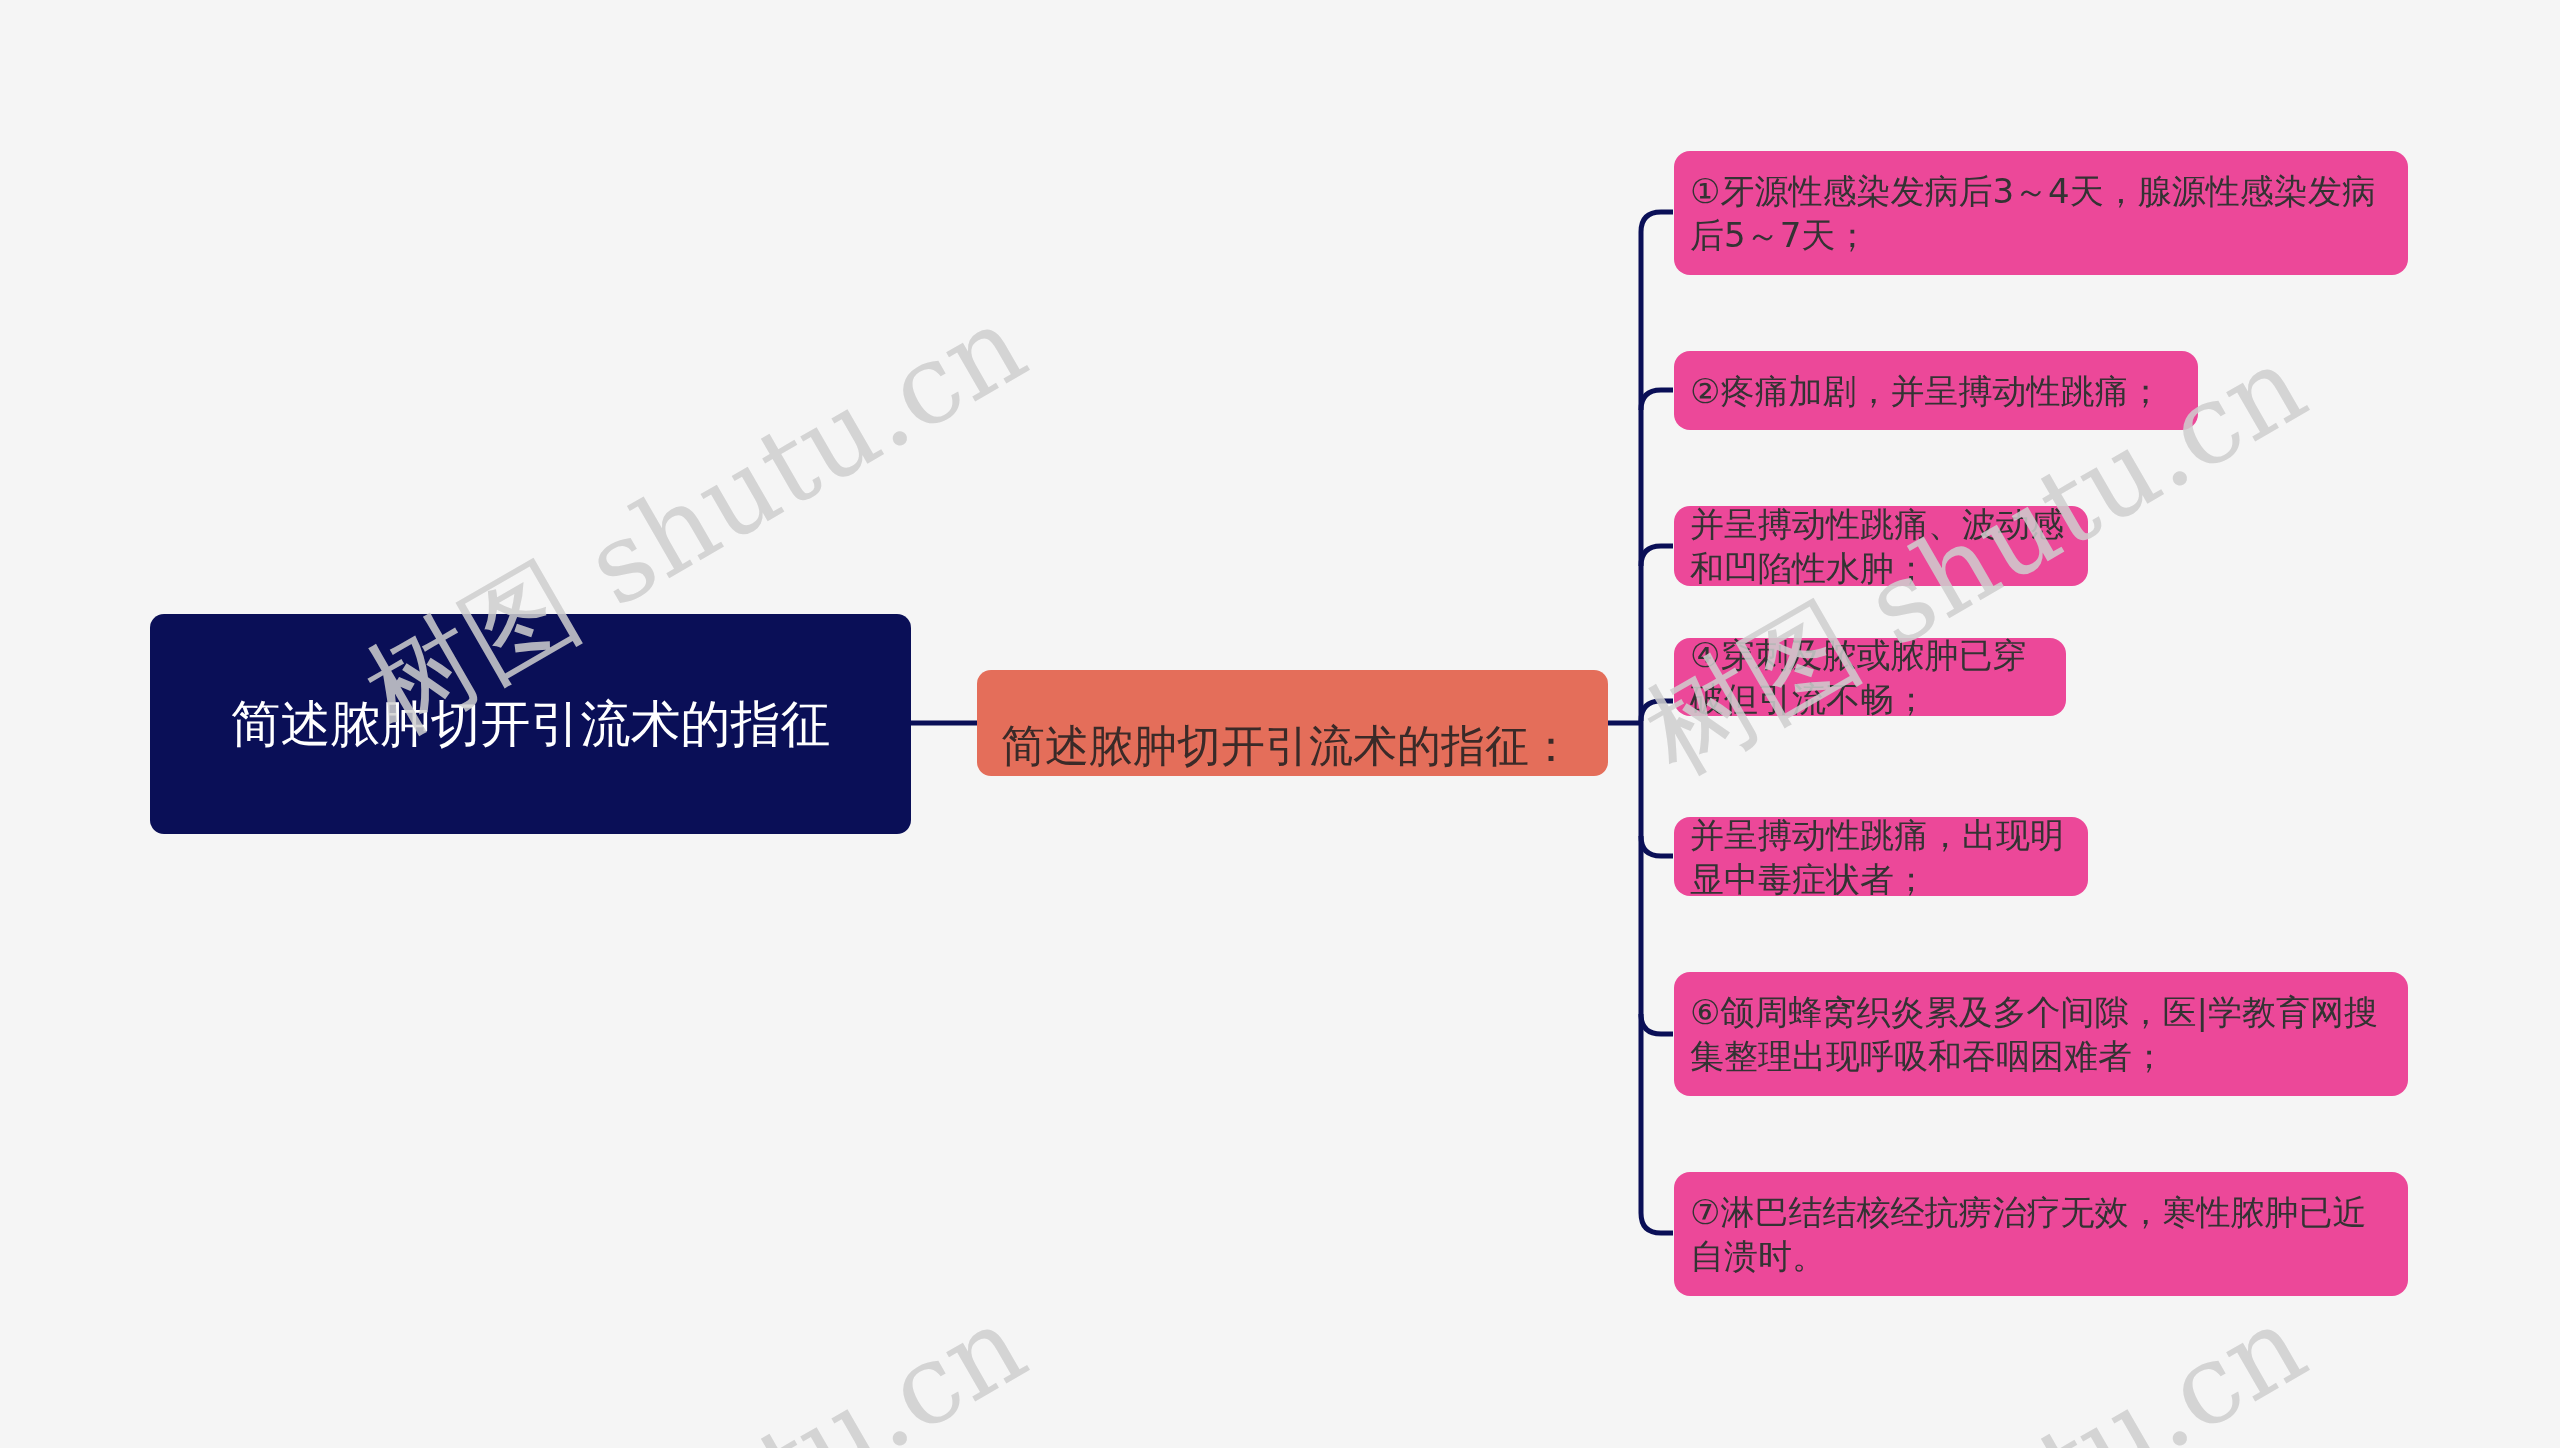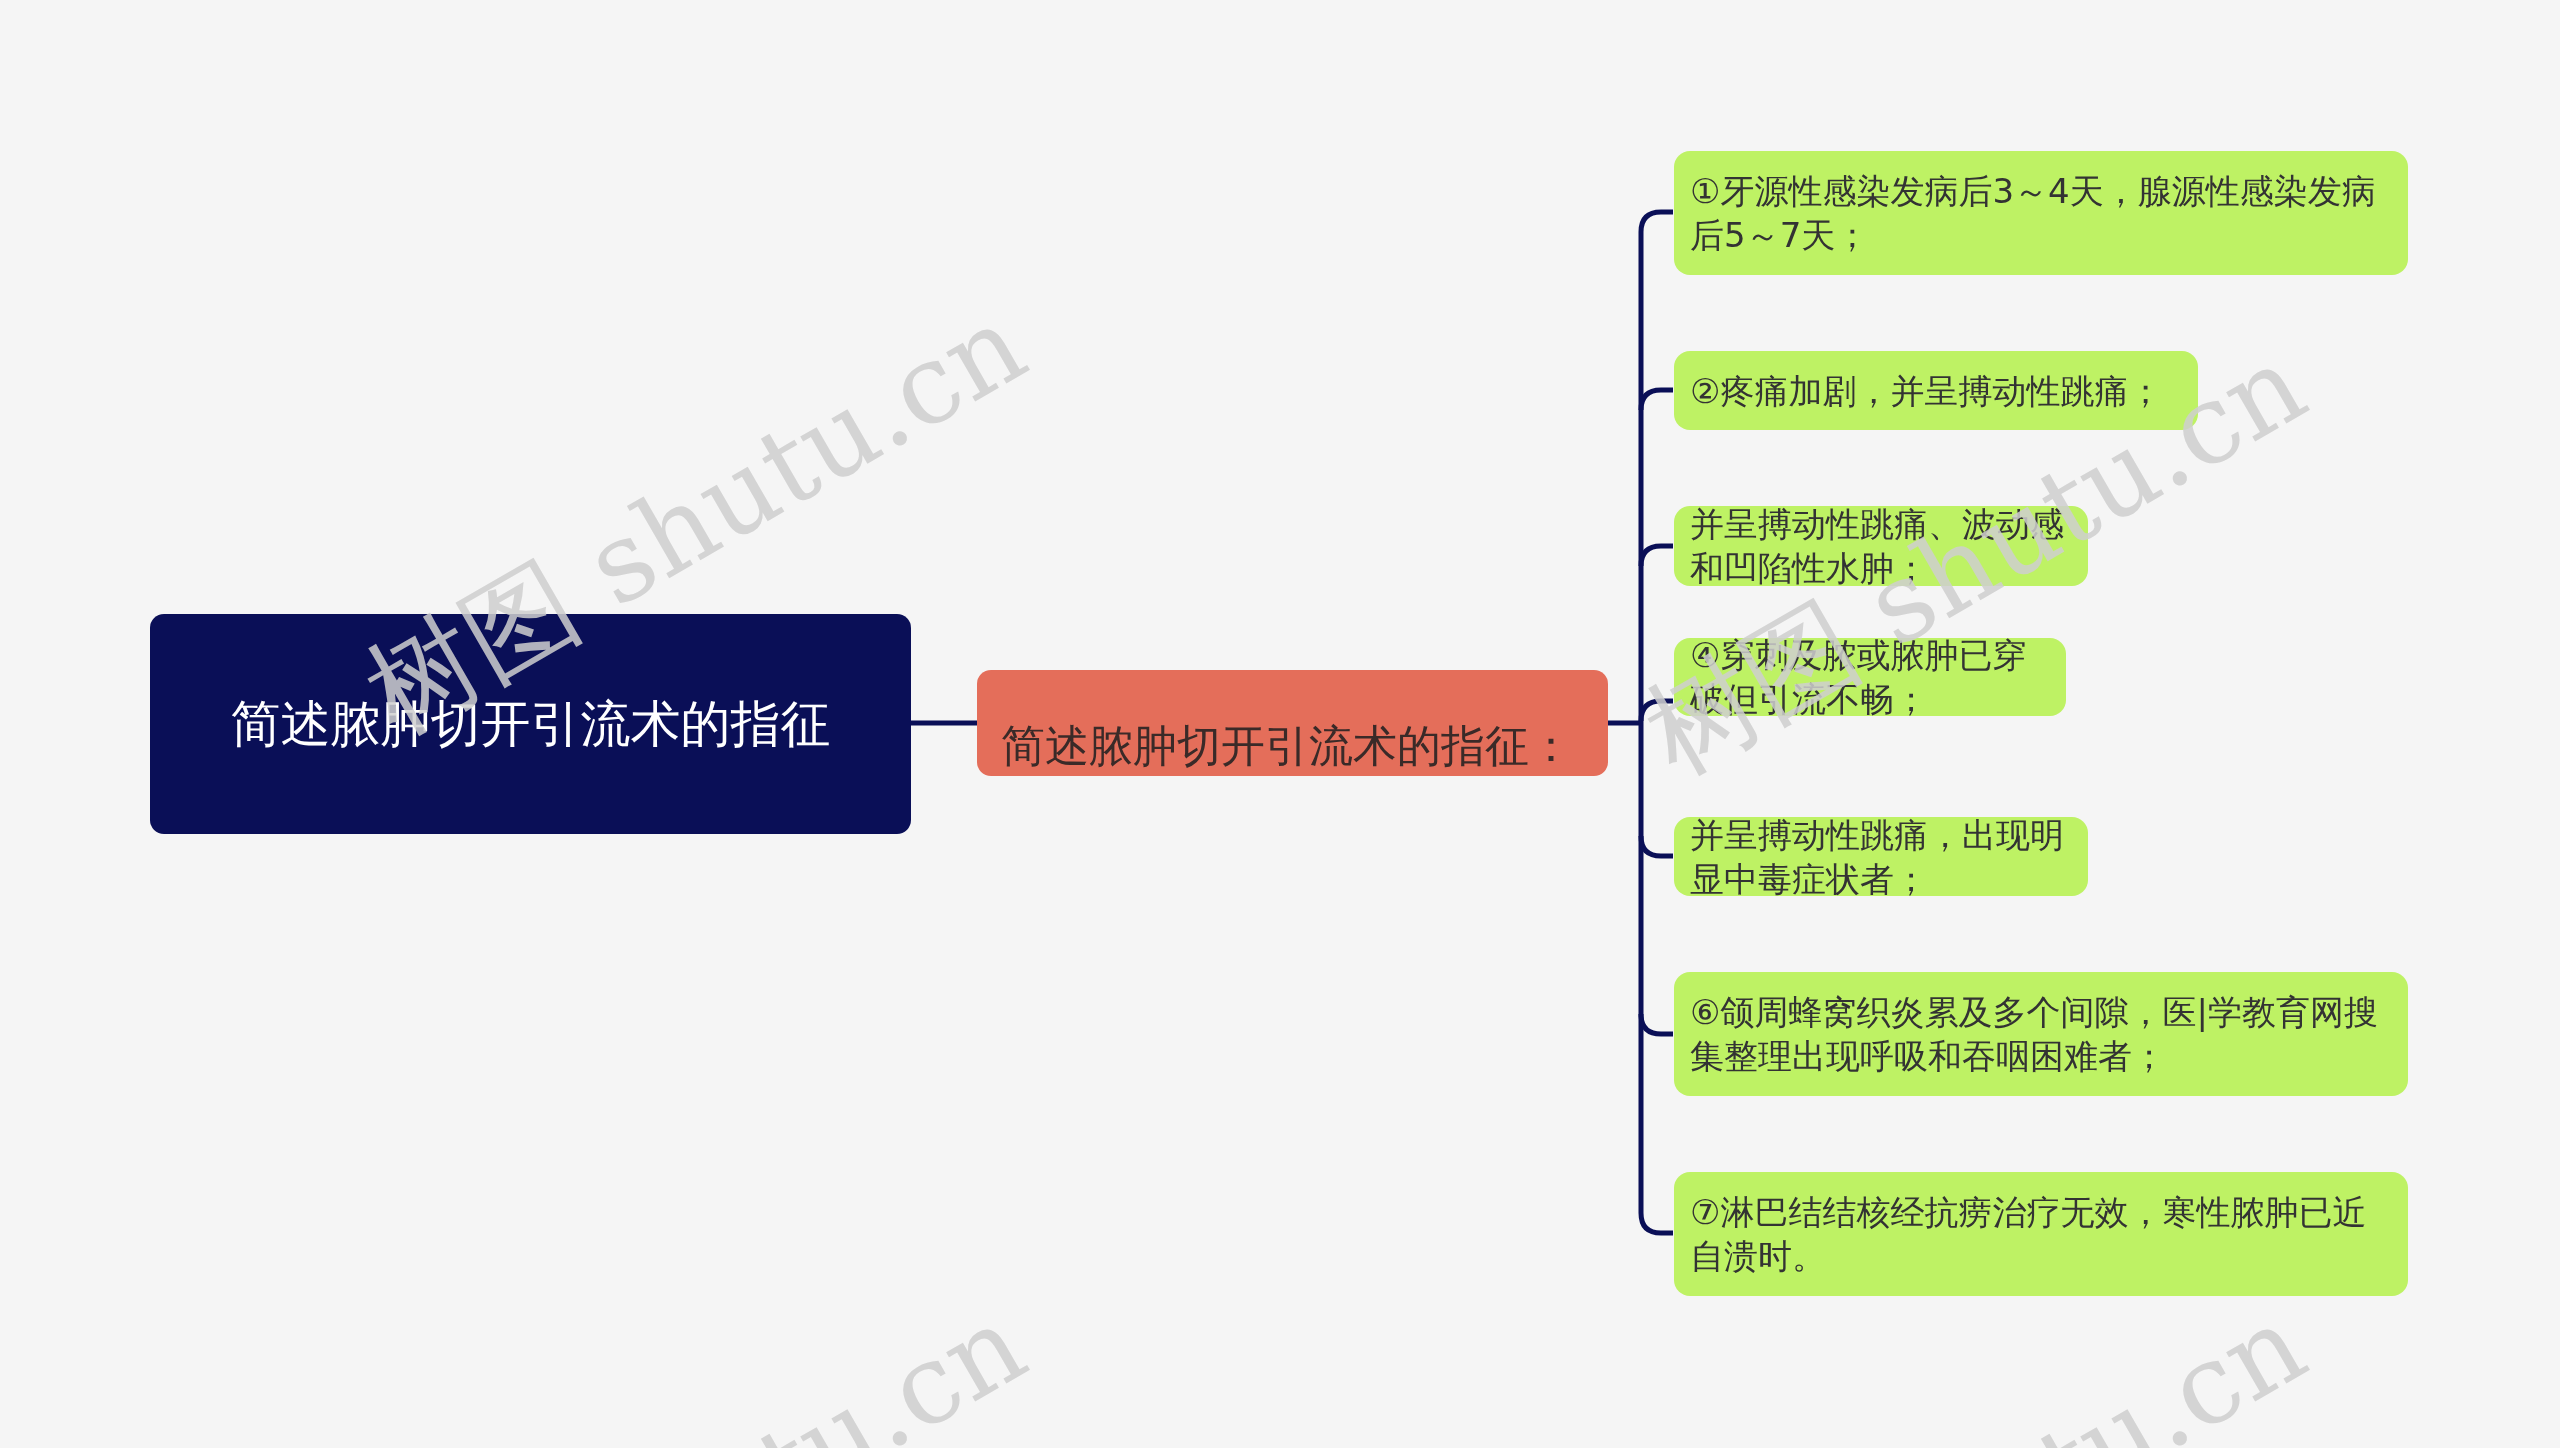--- a/index.html
+++ b/index.html
@@ -19,21 +19,21 @@
     display:flex; align-items:center; justify-content:center; text-align:center;
     color:#ffffff; font-size:50px; line-height:76px; padding:0 40px;
   }
   .mid {
     position:absolute; left:977px; top:670px; width:631px; height:106px;
     background:#e46e5a; border-radius:14px; box-sizing:border-box;
     display:flex; align-items:flex-end; padding-left:24px;
     color:#3a2a28; font-size:44px;
   }
   .leaf {
-    position:absolute; left:1674px; background:#bef264; border-radius:16px;
+    position:absolute; left:1674px; background:#ec4899; border-radius:16px;
     box-sizing:border-box; padding:14px 14px 14px 16px;
     color:#333333; font-size:34px; line-height:44px;
     display:flex; align-items:center;
   }
   svg.lines { position:absolute; left:0; top:0; z-index:1; }
   .root, .mid, .leaf { z-index:2; }
 </style>
 </head>
 <body>
 

